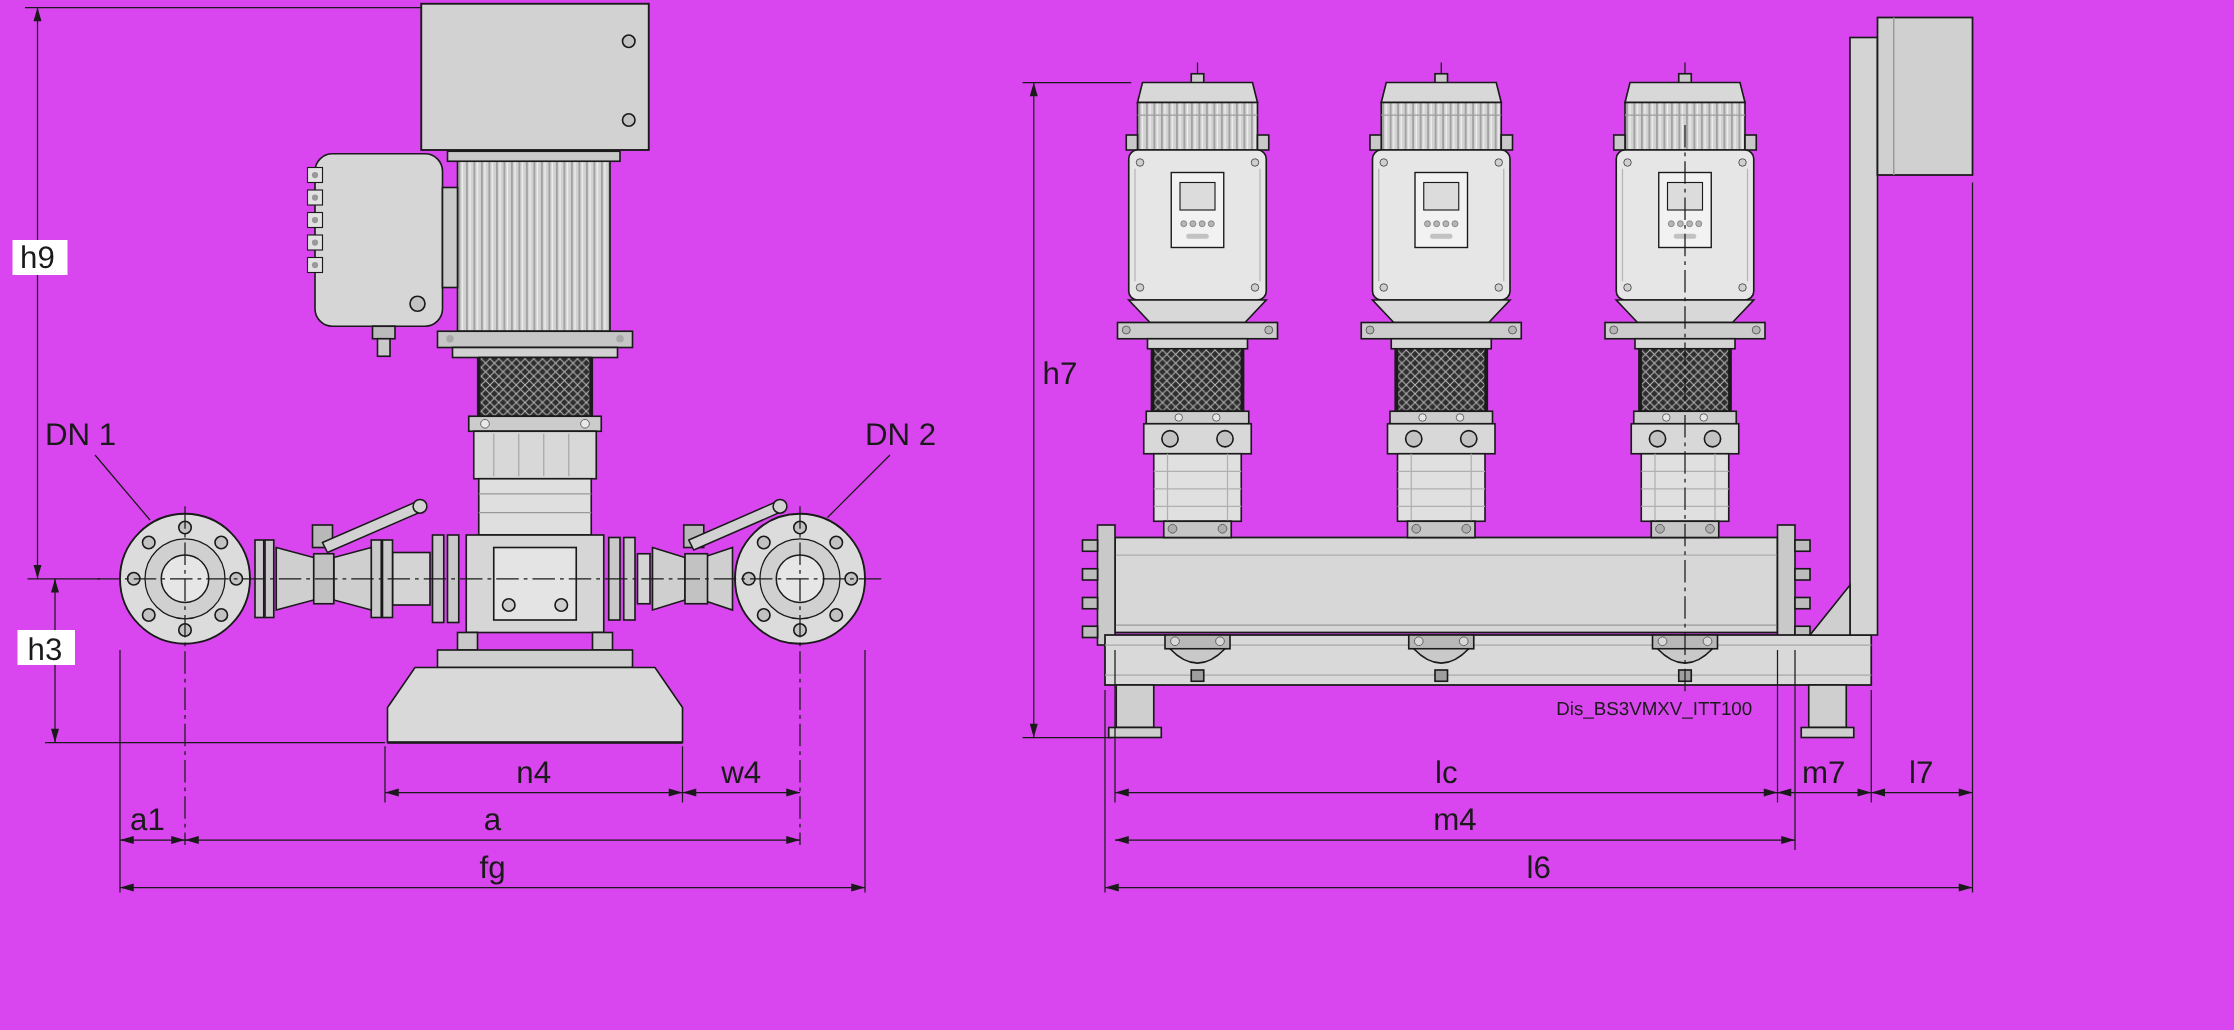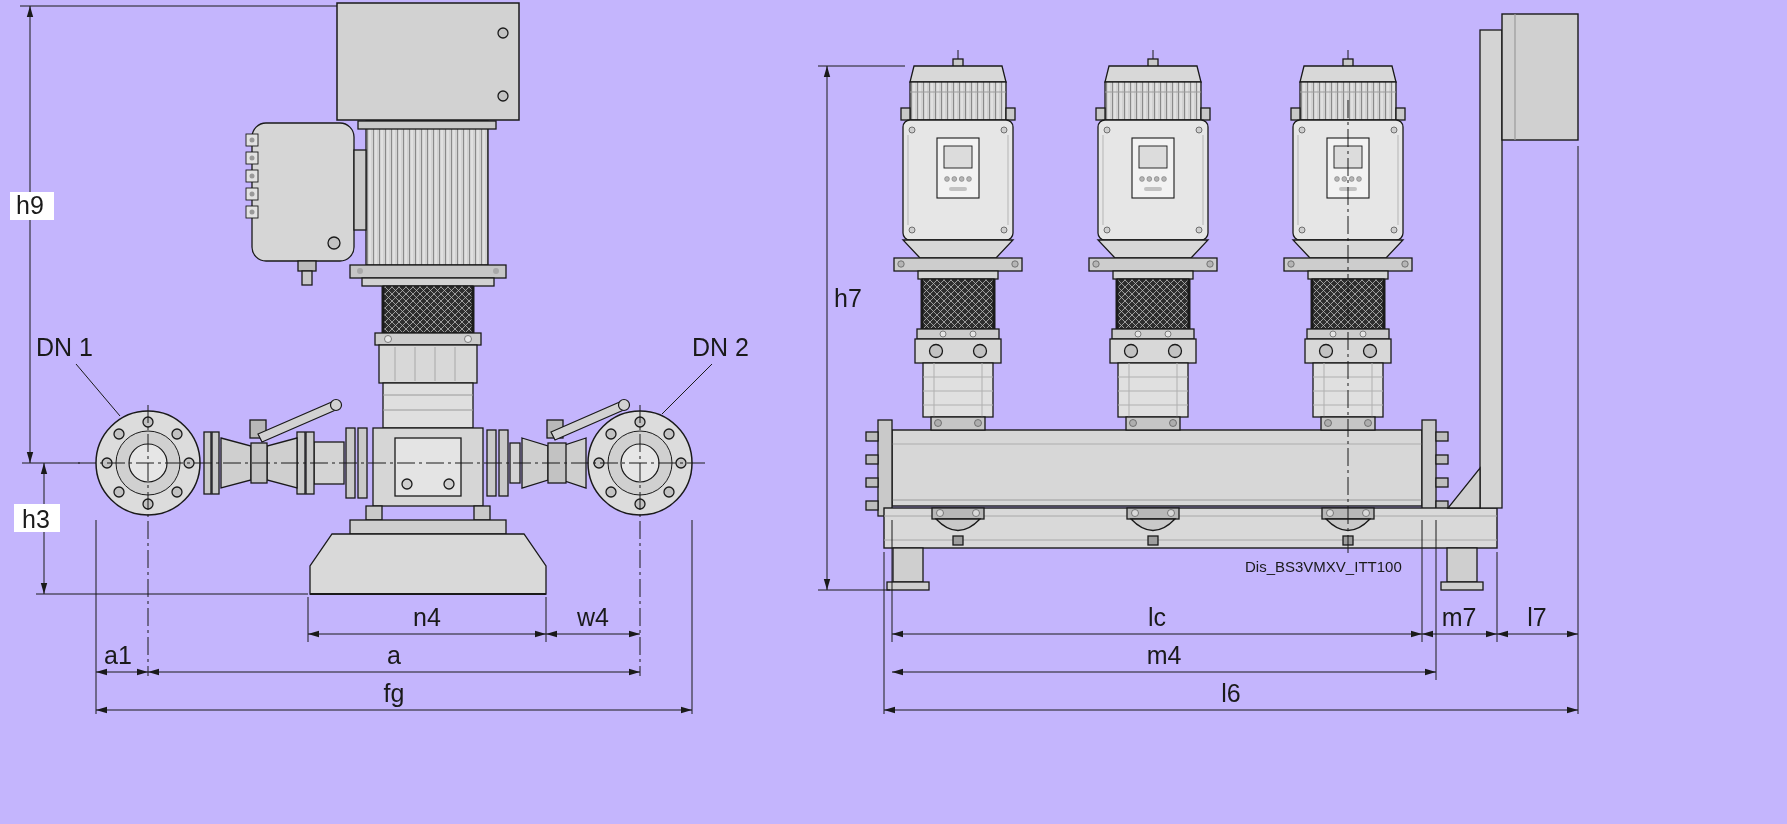--- a/index.html
+++ b/index.html
@@ -1,16 +1,16 @@
 <!DOCTYPE html>
 <html><head>
 <meta charset="utf-8">
 <style>
   html,body { margin:0; padding:0; background:#ffffff; }
-  .canvas { position:relative; width:1787px; height:824px; background:#c4b5fd; overflow:hidden; }
+  .canvas { position:relative; width:1787px; height:824px; background:#d946ef; overflow:hidden; }
   svg { display:block; }
   svg text { font-family:"Liberation Sans", sans-serif; fill:#1a1a1a; }
   .dim-label { font-size:25px; }
   .id-label  { font-size:15px; }
   .thin  { stroke:#1a1a1a; stroke-width:1; fill:none; }
   .edge  { stroke:#1a1a1a; stroke-width:1.3; }
   .cl    { stroke:#1a1a1a; stroke-width:1; fill:none; stroke-dasharray:18 4 3 4; }
 </style>
 </head>
 <body>

